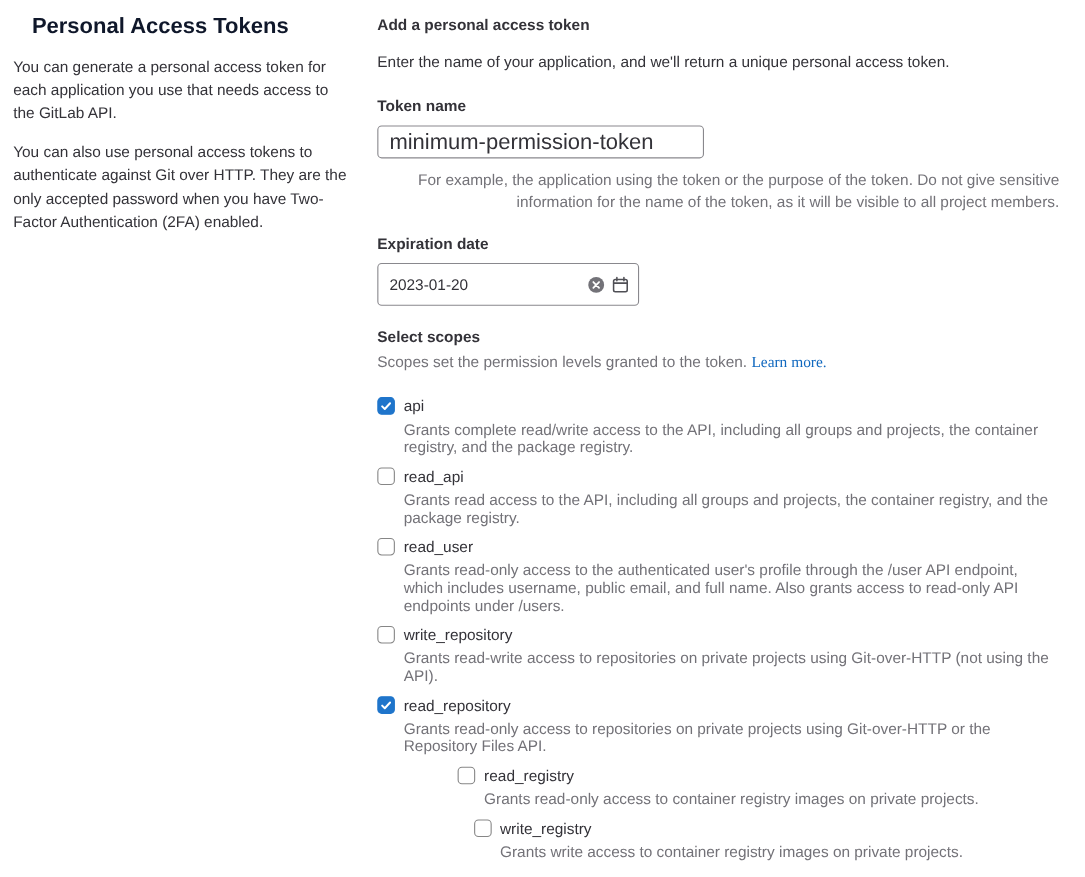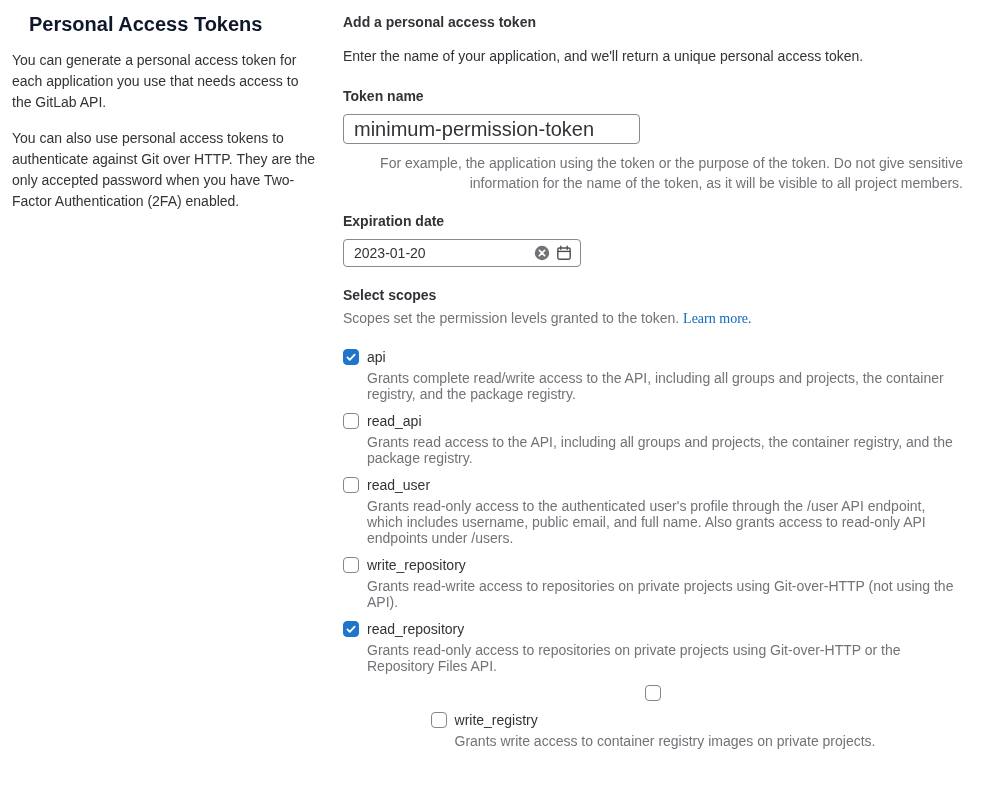--- a/index.html
+++ b/index.html
@@ -71,21 +71,21 @@
   }
   .field-help {
     margin-top: 9px;
     color: #737278;
     line-height: 20px;
     text-align: right;
   }
   .form-group { margin-bottom: 20px; }
   .date-wrap {
     width: 238px;
-    height: 28px;
+    height: 39px;
     border: 1px solid #89888d;
     border-radius: 4px;
     background: #fff;
     display: flex;
     align-items: center;
     padding: 0 8px 0 0;
   }
   .date-wrap input {
     flex: 1;
     min-width: 0;
@@ -250,20 +250,24 @@
             </svg>
           </span>
         <div class="scope-content">
           <div class="scope-name">read_repository</div>
           <div class="scope-desc">Grants read-only access to repositories on private projects using Git-over-HTTP or the Repository Files API.</div>
         </div>
       </div>
 
       <div class="scope-row">
         <span class="cb"></span>
+        <div class="scope-content">
+          <div class="scope-name">read_registry</div>
+          <div class="scope-desc">Grants read-only access to container registry images on private projects.</div>
+        </div>
       </div>
 
       <div class="scope-row">
         <span class="cb"></span>
         <div class="scope-content">
           <div class="scope-name">write_registry</div>
           <div class="scope-desc">Grants write access to container registry images on private projects.</div>
         </div>
       </div>
     </div>

